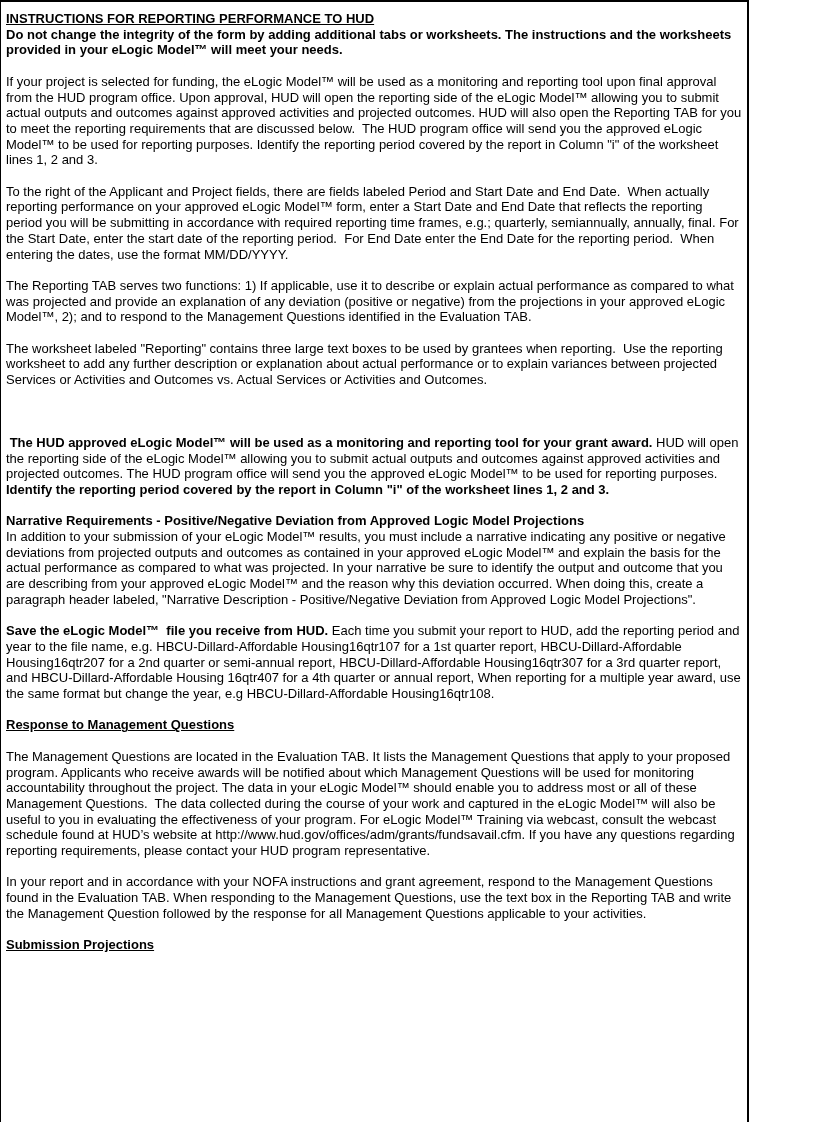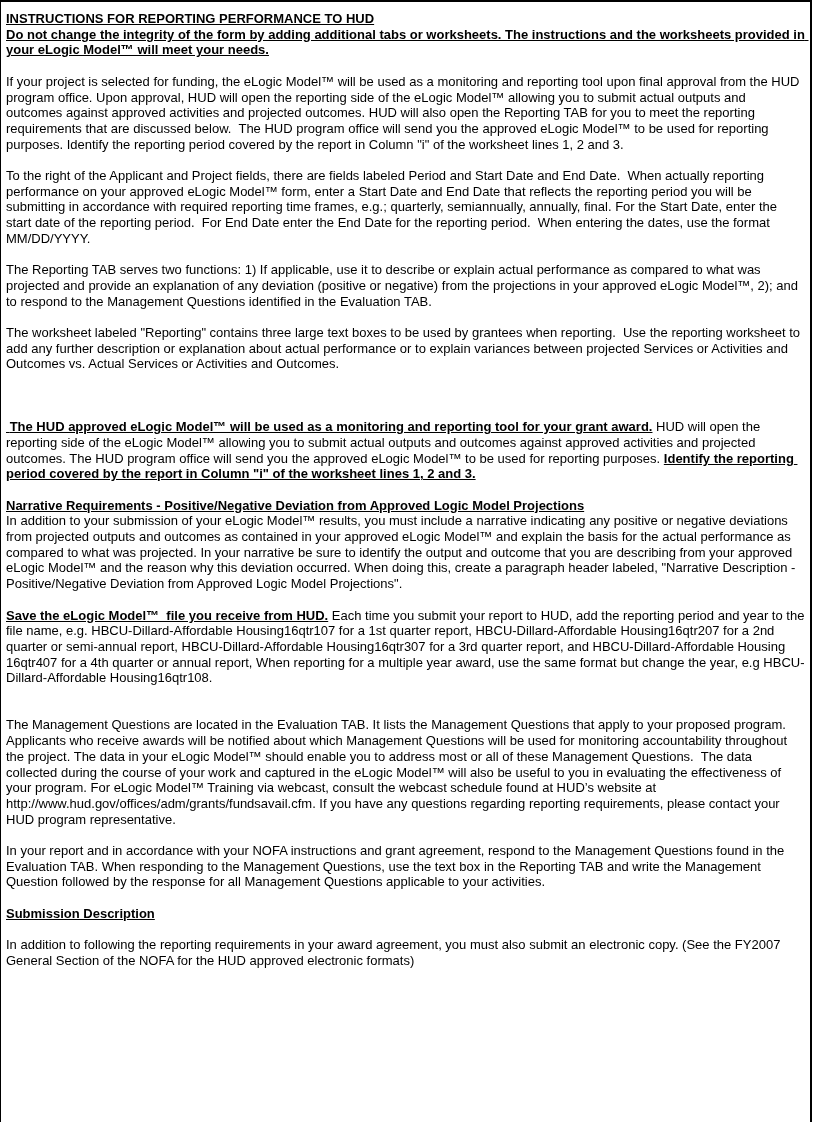--- a/index.html
+++ b/index.html
@@ -11,21 +11,21 @@
     width: 814px;
     height: 1122px;
     position: relative;
     font-family: "Liberation Sans", sans-serif;
   }
   .page {
     position: absolute;
     left: 0;
     top: 0;
     box-sizing: border-box;
-    width: 812px;
+    width: 749px;
     height: 1122px;
     background: #ffffff;
     border-top: 2px solid #000000;
     border-left: 1px solid #000000;
     border-right: 2px solid #000000;
     border-bottom: none;
     overflow: hidden;
   }
   .content {
     padding: 9px 5px 0 5px;
@@ -34,21 +34,21 @@
     line-height: 15.7px;
   }
   .para {
     margin: 0;
     white-space: pre-wrap;
     word-wrap: break-word;
   }
   .spacer {
     height: 15.7px;
   }
-  .bold { font-weight: bold; text-decoration: underline; }
+  .bold { font-weight: bold; }
   .underline { text-decoration: underline; }
 </style>
 </head>
 <body>
 
 <div class="page">
   <div class="content">
       <div class="para"><span class="bold underline">INSTRUCTIONS FOR REPORTING PERFORMANCE TO HUD</span></div>
       <div class="para"><span class="bold">Do not change the integrity of the form by adding additional tabs or worksheets. The instructions and the worksheets provided in your eLogic Model™ will meet your needs.</span></div>
       <div class="spacer"></div>
@@ -62,22 +62,22 @@
       <div class="spacer"></div>
       <div class="spacer"></div>
       <div class="spacer"></div>
       <div class="para"><span class="bold"> The HUD approved eLogic Model™ will be used as a monitoring and reporting tool for your grant award.</span><span> HUD will open the reporting side of the eLogic Model™ allowing you to submit actual outputs and outcomes against approved activities and projected outcomes. The HUD program office will send you the approved eLogic Model™ to be used for reporting purposes. </span><span class="bold">Identify the reporting period covered by the report in Column "i" of the worksheet lines 1, 2 and 3.</span></div>
       <div class="spacer"></div>
       <div class="para"><span class="bold">Narrative Requirements - Positive/Negative Deviation from Approved Logic Model Projections</span><span>
 In addition to your submission of your eLogic Model™ results, you must include a narrative indicating any positive or negative deviations from projected outputs and outcomes as contained in your approved eLogic Model™ and explain the basis for the actual performance as compared to what was projected. In your narrative be sure to identify the output and outcome that you are describing from your approved eLogic Model™ and the reason why this deviation occurred. When doing this, create a paragraph header labeled, "Narrative Description - Positive/Negative Deviation from Approved Logic Model Projections".</span></div>
       <div class="spacer"></div>
       <div class="para"><span class="bold">Save the eLogic Model™  file you receive from HUD.</span><span> Each time you submit your report to HUD, add the reporting period and year to the file name, e.g. HBCU-Dillard-Affordable Housing16qtr107 for a 1st quarter report, HBCU-Dillard-Affordable Housing16qtr207 for a 2nd quarter or semi-annual report, HBCU-Dillard-Affordable Housing16qtr307 for a 3rd quarter report, and HBCU-Dillard-Affordable Housing 16qtr407 for a 4th quarter or annual report, When reporting for a multiple year award, use the same format but change the year, e.g HBCU-Dillard-Affordable Housing16qtr108.</span></div>
       <div class="spacer"></div>
+      <div class="para"><span class="bold underline">Response to Management Questions</span></div>
       <div class="spacer"></div>
       <div class="para"><span>The Management Questions are located in the Evaluation TAB. It lists the Management Questions that apply to your proposed program. Applicants who receive awards will be notified about which Management Questions will be used for monitoring accountability throughout the project. The data in your eLogic Model™ should enable you to address most or all of these Management Questions.  The data collected during the course of your work and captured in the eLogic Model™ will also be useful to you in evaluating the effectiveness of your program. For eLogic Model™ Training via webcast, consult the webcast schedule found at HUD’s website at http://www.hud.gov/offices/adm/grants/fundsavail.cfm. If you have any questions regarding reporting requirements, please contact your HUD program representative.</span></div>
       <div class="spacer"></div>
       <div class="para"><span>In your report and in accordance with your NOFA instructions and grant agreement, respond to the Management Questions found in the Evaluation TAB. When responding to the Management Questions, use the text box in the Reporting TAB and write the Management Question followed by the response for all Management Questions applicable to your activities.</span></div>
       <div class="spacer"></div>
-      <div class="para"><span class="bold underline">Submission Description</span></div>
+      <div class="para"><span class="bold underline">Submission Projections</span></div>
       <div class="spacer"></div>
-      <div class="para"><span>In addition to following the reporting requirements in your award agreement, you must also submit an electronic copy. (See the FY2007 General Section of the NOFA for the HUD approved electronic formats)</span></div>
     </div>
 </div>
 
 </body></html>

